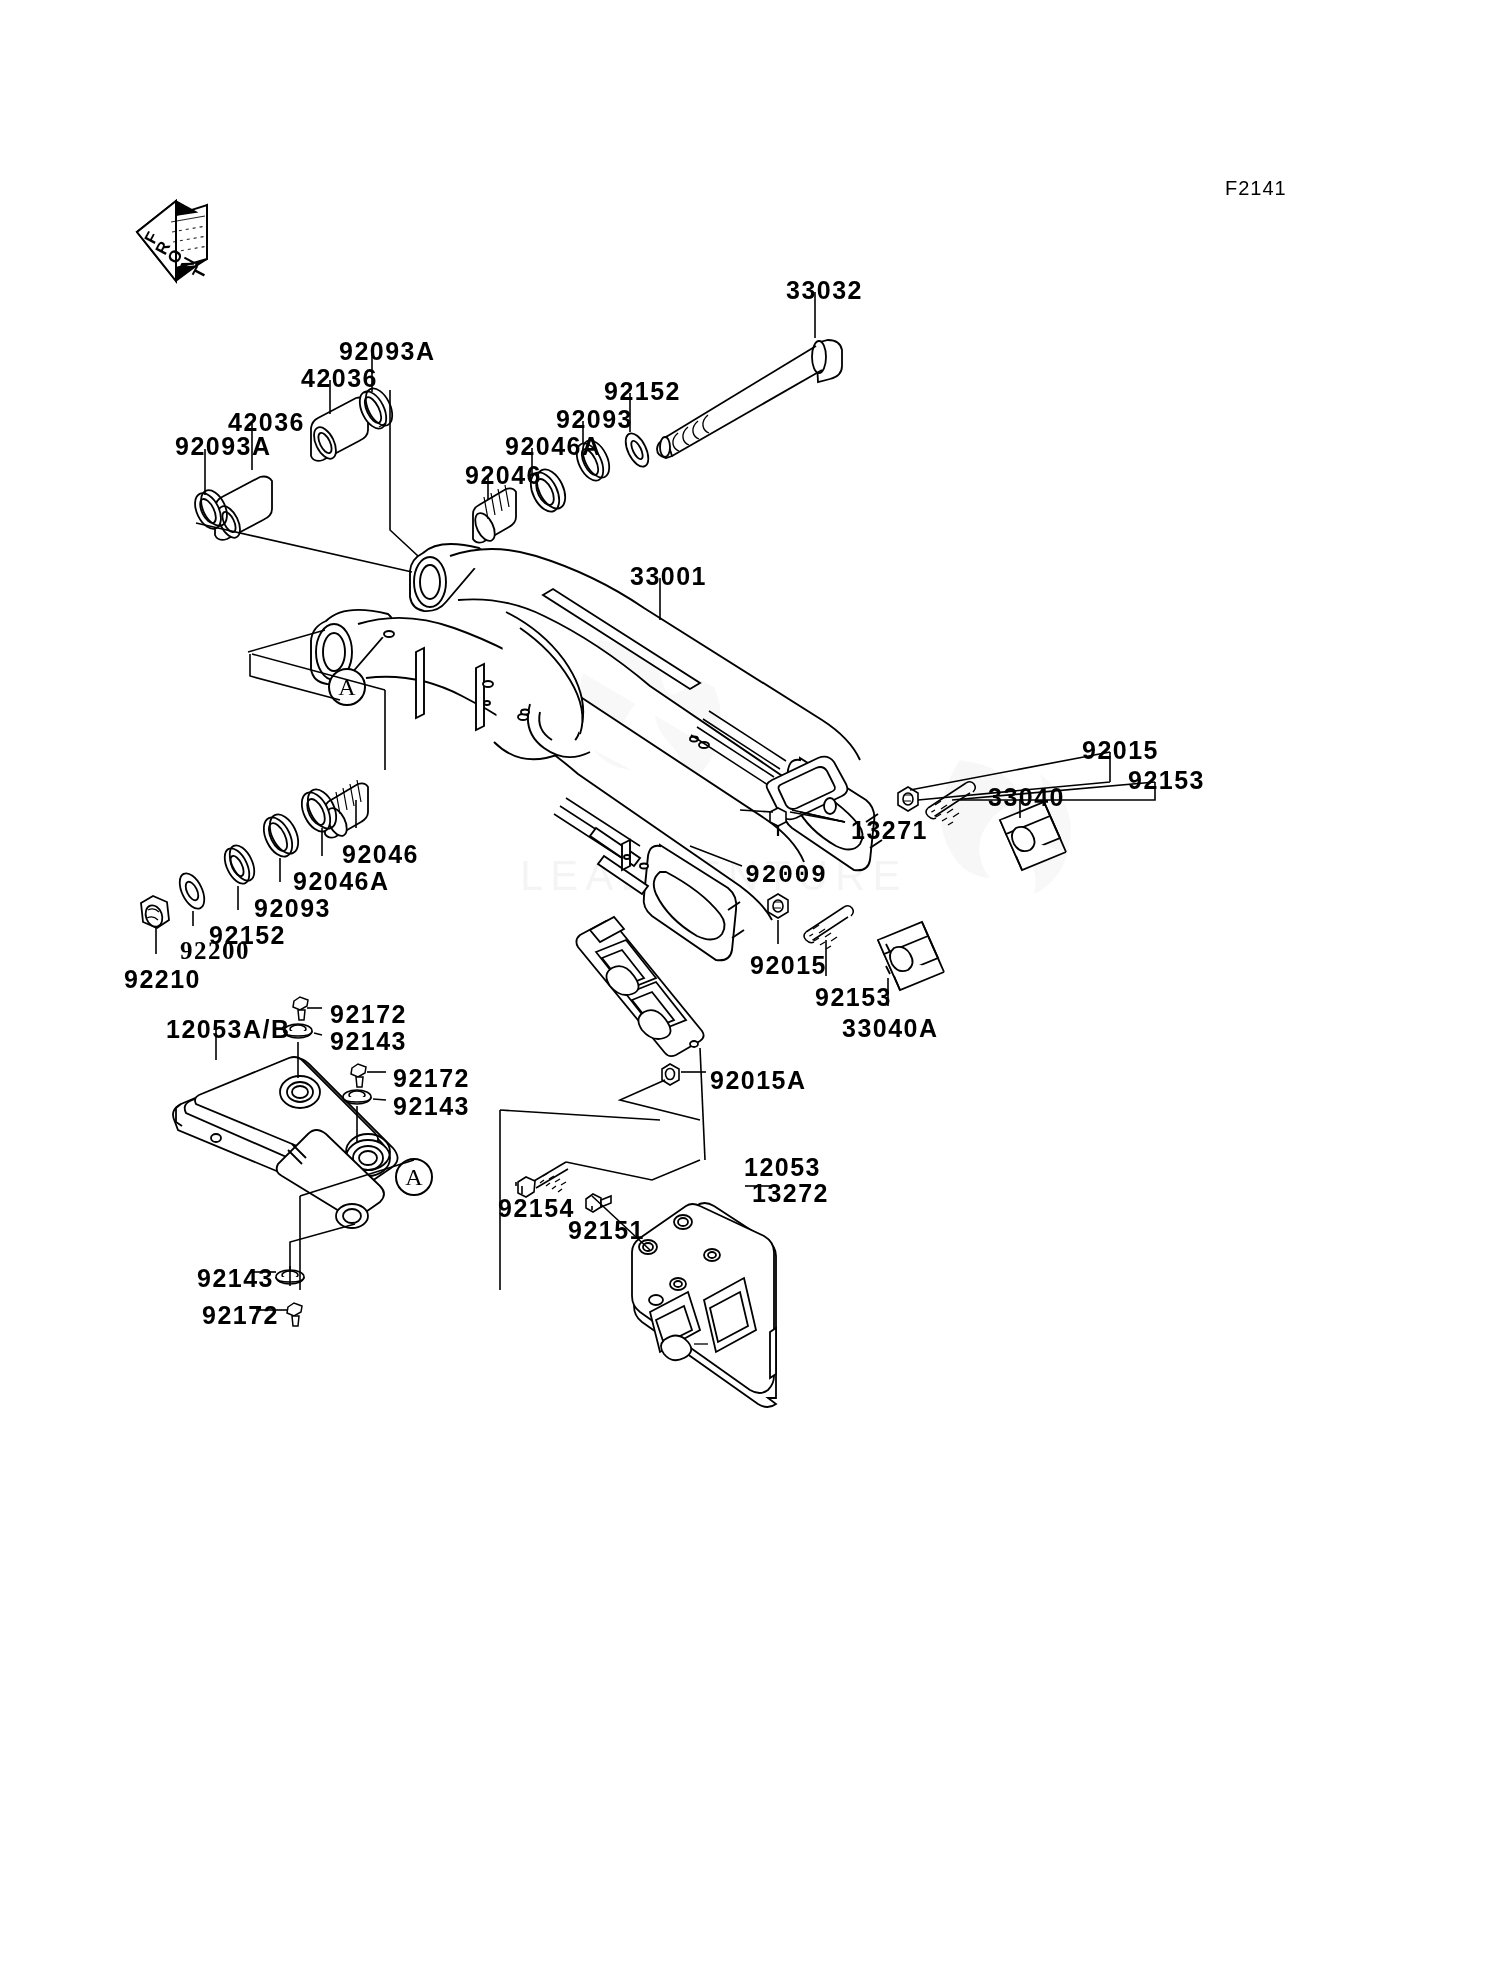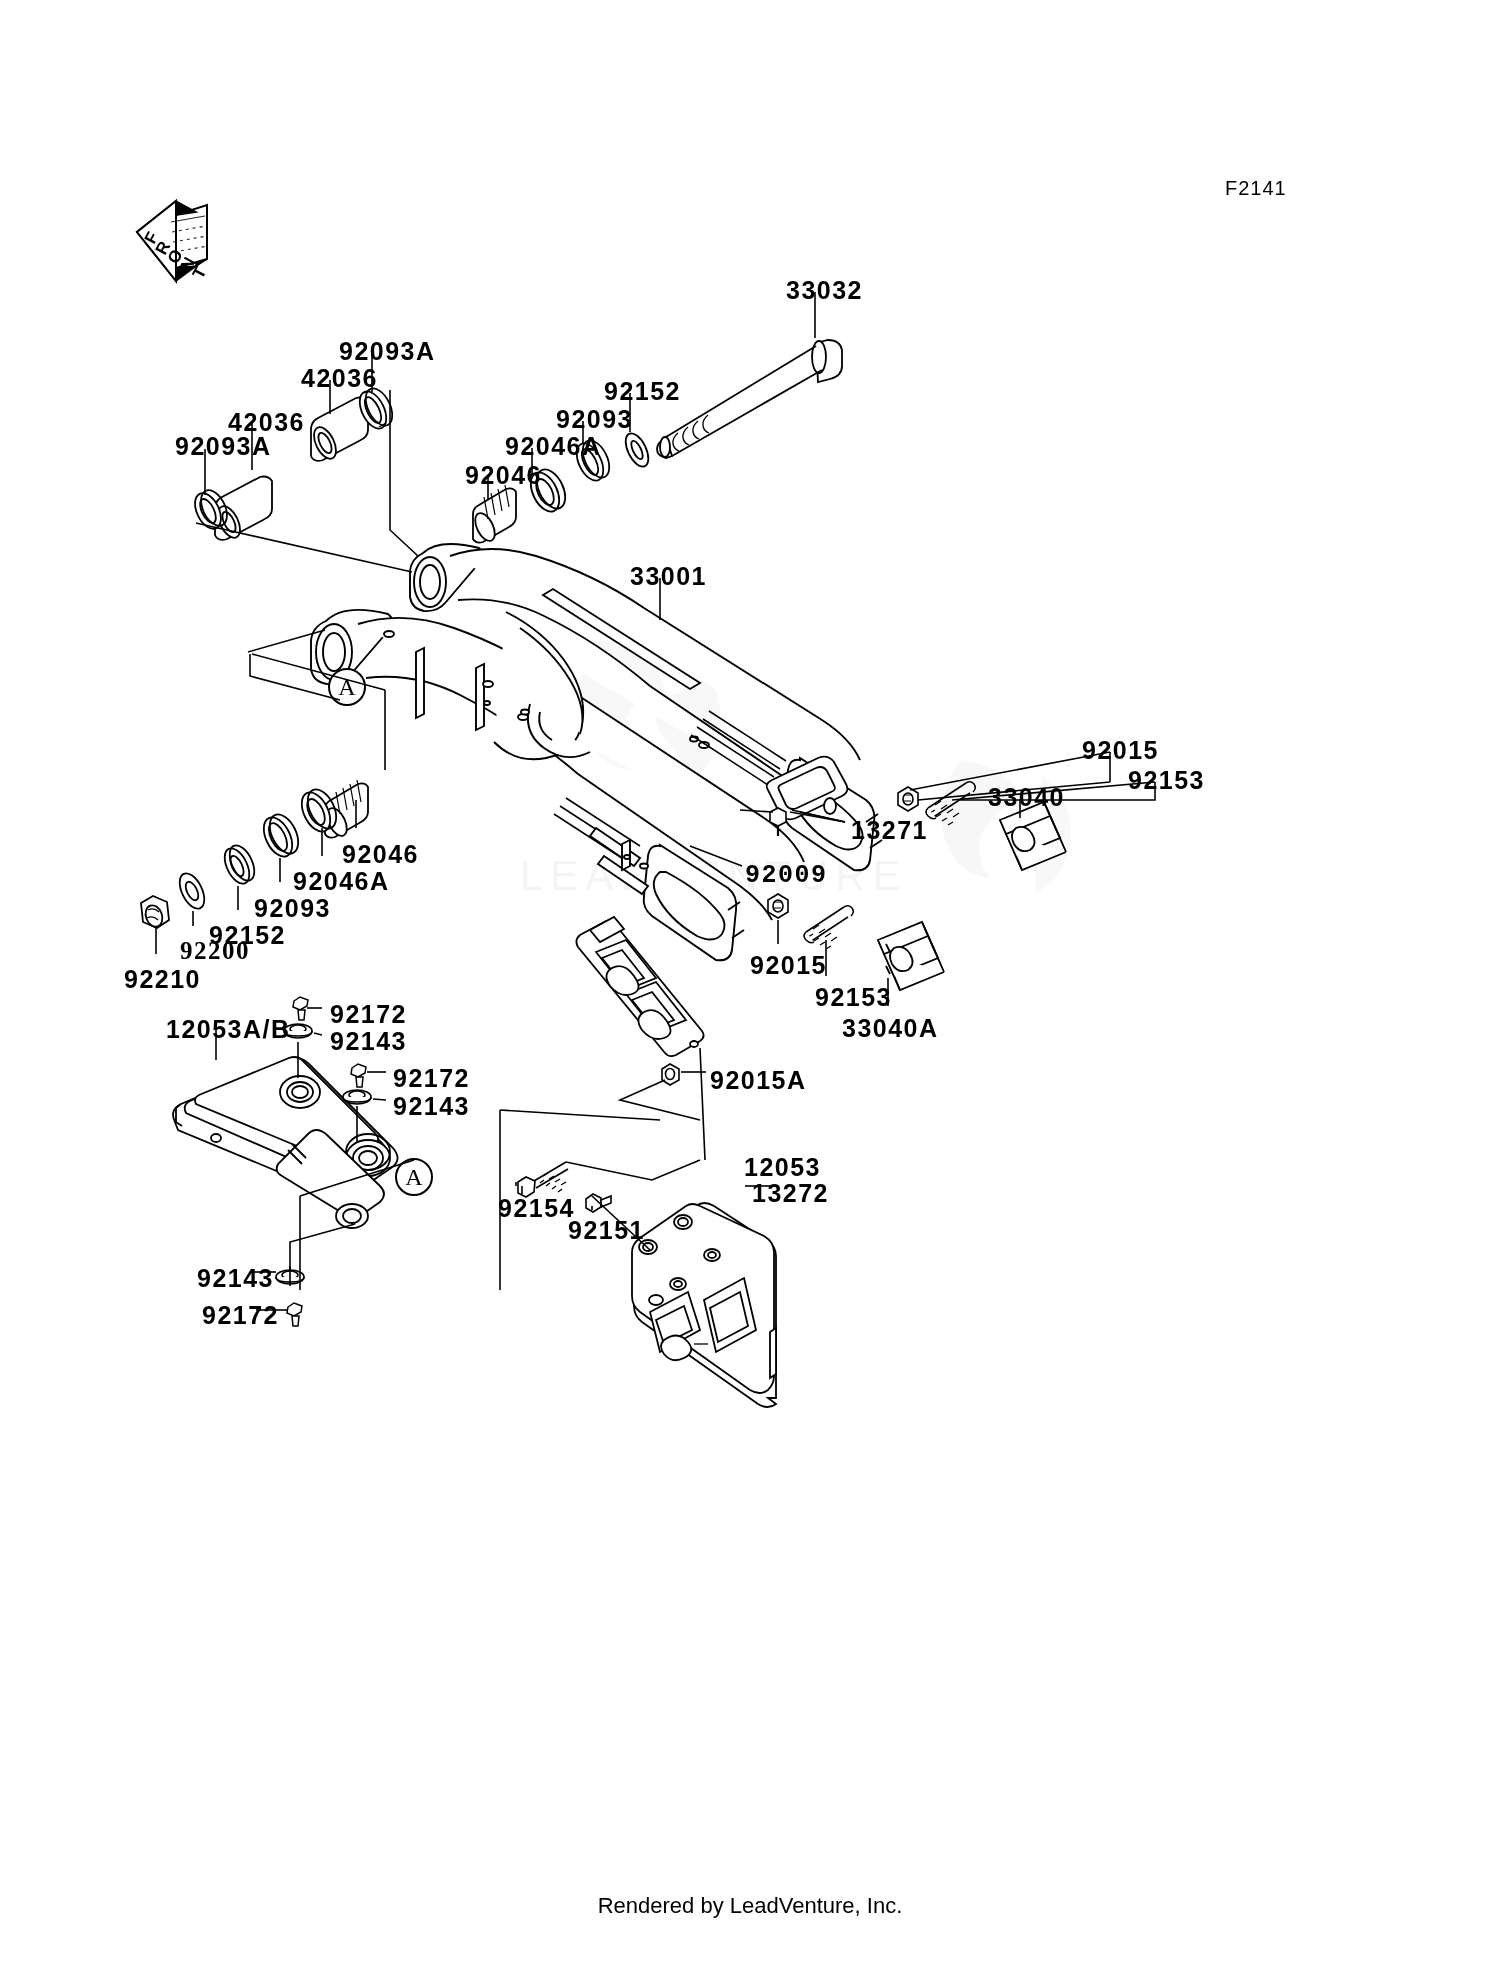--- a/index.html
+++ b/index.html
@@ -496,15 +496,14 @@
 <div class="lbl" style="left: 393px; top: 1064px;">92172</div>
 <div class="lbl" style="left: 393px; top: 1092px;">92143</div>
 <div class="lbl" style="left: 712px; top: 1153px; margin-left: 32px;">12053</div>
 <div class="lbl" style="left: 710px; top: 1066px;">92015A</div>
 <div class="lbl" style="left: 752px; top: 1179px;">13272</div>
 <div class="lbl" style="left: 498px; top: 1194px;">92154</div>
 <div class="lbl" style="left: 568px; top: 1216px;">92151</div>
 <div class="lbl" style="left: 197px; top: 1264px;">92143</div>
 <div class="lbl" style="left: 202px; top: 1301px;">92172</div>
 
-<div class="footer">Rendered by LeadVenture, Inc.</div>
 
 </div>
 
 </body></html>

